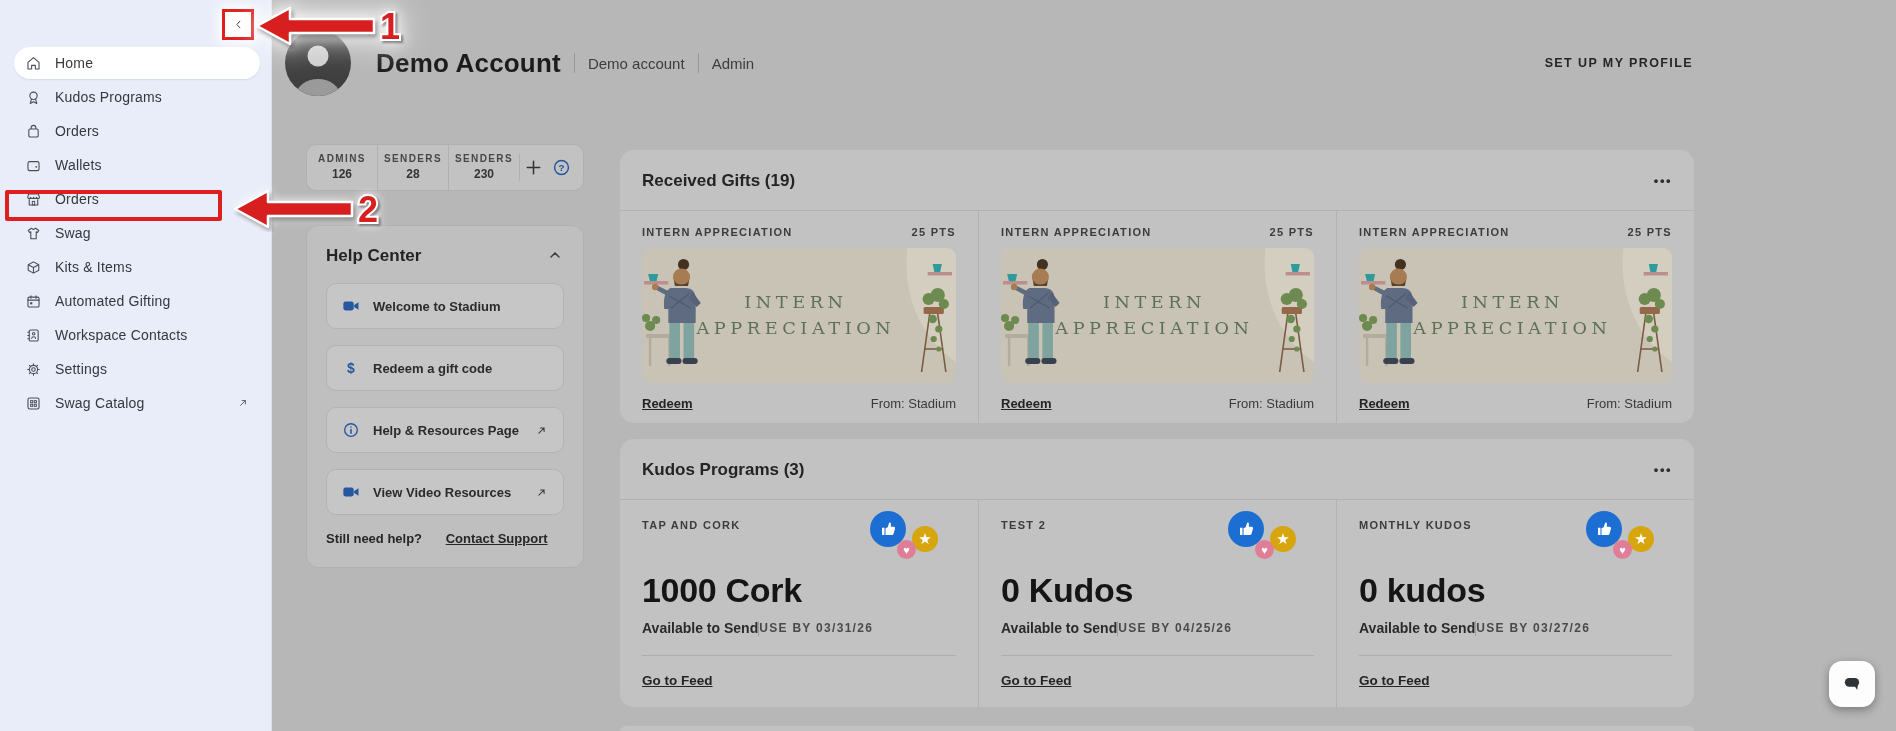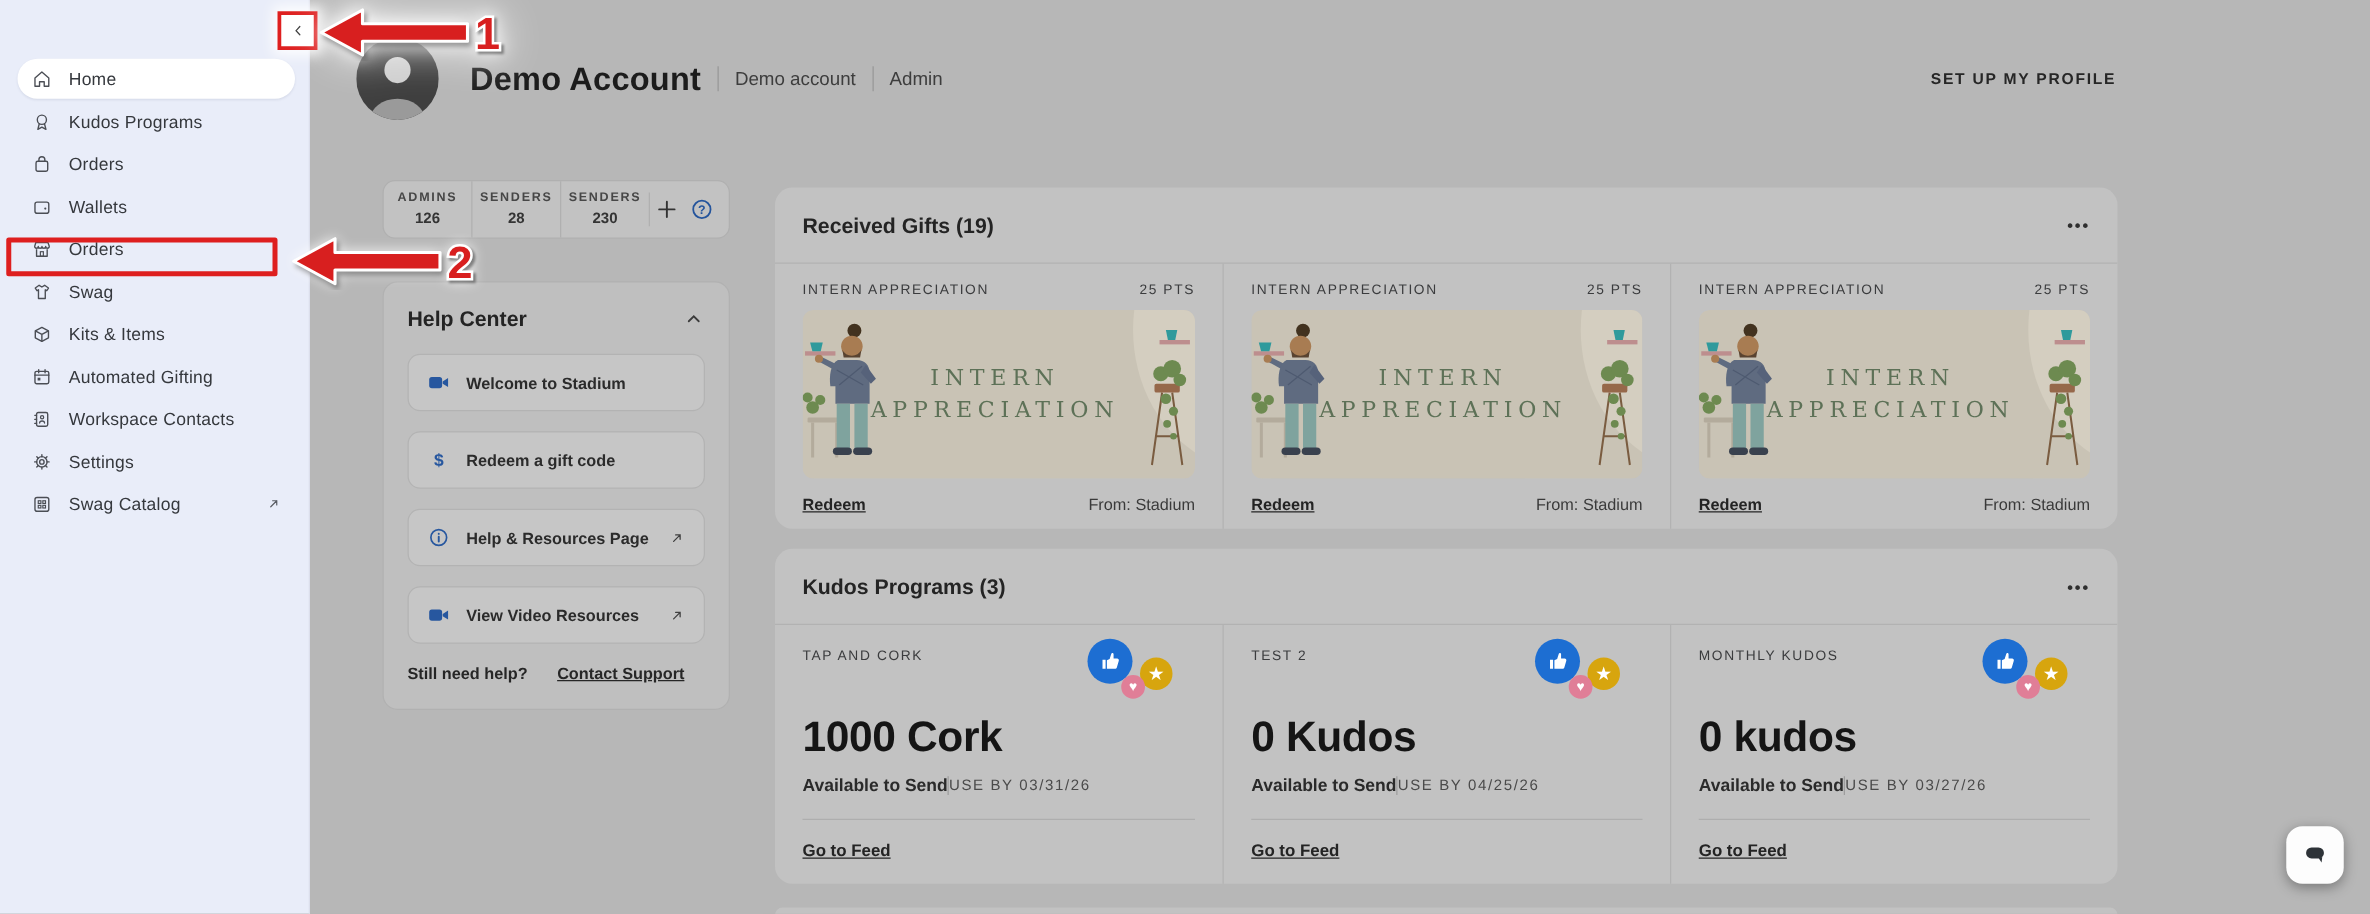--- a/index.html
+++ b/index.html
@@ -1,21 +1,21 @@
 <!DOCTYPE html>
 <html><head>
 <meta charset="utf-8">
 <style>
   * { box-sizing: border-box; margin: 0; padding: 0; }
   html,body { width:1896px; height:731px; overflow:hidden; }
   body { font-family:"Liberation Sans","DejaVu Sans",sans-serif; background:#b7b7b7; }
   .app { position:relative; width:1896px; height:731px; }
 
   
-  .sidebar { position:absolute; left:0; top:0; width:248px; height:731px;
+  .sidebar { position:absolute; left:0; top:0; width:272px; height:731px;
              background:#e9edf9; border-right:1px solid #dcdfec; z-index:20; }
   .nav-list { list-style:none; padding-top:45px; }
   .nav-item { display:flex; align-items:center; gap:13px; height:32px; margin:2px 11px 2px 14px;
               padding:0 11px; border-radius:16px; color:#35383d; cursor:pointer; }
   .nav-item.active { background:#ffffff; box-shadow:0 1px 2px rgba(40,50,90,.10); }
   .nav-icon { width:17px; height:17px; flex:0 0 17px; color:#4b4e55; display:flex; }
   .nav-icon svg { width:17px; height:17px; }
   .nav-label { font-size:14px; font-weight:500; letter-spacing:.2px; white-space:nowrap; }
   .nav-item .ext { width:12px; height:12px; margin-left:auto; stroke:#5a5d64; stroke-width:1.6;
                    fill:none; stroke-linecap:round; }
@@ -68,39 +68,39 @@
   .gifts-card { top:150px; height:273px; }
   .kudos-card { top:439px; height:268px; }
   .card-head { display:flex; align-items:center; justify-content:space-between;
                padding:21px 22px 19px; border-bottom:1px solid #b2b2b2; }
   .card-title { font-size:17px; font-weight:700; color:#242424; }
   .dots-btn { background:none; border:none; cursor:pointer; font-size:13px; letter-spacing:1.5px;
               color:#2f2f2f; font-weight:700; line-height:8px; }
   .cols { display:grid; grid-template-columns:1fr 1fr 1fr; }
   .col { padding:15px 22px 18px; }
   .col + .col { border-left:1px solid #b2b2b2; }
-  .mini-label { font-size:11px; font-weight:400; letter-spacing:1.3px; color:#3b3c3e; }
+  .mini-label { font-size:11px; font-weight:700; letter-spacing:1.3px; color:#3b3c3e; }
   .col-head { display:flex; justify-content:space-between; align-items:center; }
   .gift-art-svg { display:block; width:100%; height:135px; margin-top:10px; border-radius:9px; }
   .col-foot { display:flex; justify-content:space-between; align-items:center; margin-top:13px; }
   .redeem { font-size:13px; font-weight:700; color:#242424; text-decoration:underline; cursor:pointer; }
   .from { font-size:13px; color:#3a3a3a; }
 
   .kudos-head { position:relative; height:48px; }
   .reactions { position:absolute; right:12px; top:-4px; width:74px; height:50px; }
   .re { position:absolute; border-radius:50%; display:flex; align-items:center; justify-content:center; color:#fff; }
   .re.thumb { left:0; top:0; width:36px; height:36px; background:#1d6ed2; }
   .re.thumb svg { width:20px; height:20px; }
   .re.star { left:42px; top:15px; width:26px; height:26px; background:#d7a50e; font-size:15px; }
   .re.heart { left:27px; top:29px; width:19px; height:19px; background:#e07e97; font-size:11px; }
   .kudos-amount { font-size:34px; font-weight:800; color:#151515; letter-spacing:-.3px; margin-top:8px; }
   .kudos-meta { display:flex; align-items:center; margin-top:10px; }
   .avail { font-size:14px; font-weight:600; color:#2a2a2a; }
   .meta-sep { width:1px; height:15px; background:#9d9d9d; }
-  .useby { font-size:12px; font-weight:400; letter-spacing:1.3px; color:#4a4a4a; }
+  .useby { font-size:12px; font-weight:700; letter-spacing:1.3px; color:#4a4a4a; }
   .col hr { border:none; border-top:1px solid #aeaeae; margin-top:19px; }
   .feed-link { display:inline-block; margin-top:17px; font-size:13.5px; font-weight:600;
                color:#242424; text-decoration:underline; cursor:pointer; }
   .bottom-sliver { position:absolute; left:391px; top:726px; width:1074px; height:6px;
                    background:#c2c2c2; border-radius:12px 12px 0 0; }
 
   
   .collapse-btn { position:absolute; left:222px; top:9px; width:32px; height:31px; background:#ffffff;
                   border:3px solid #de1f1f; display:flex; align-items:center; justify-content:center;
                   cursor:pointer; z-index:40; box-shadow:0 0 10px 4px rgba(255,255,255,.9); }

